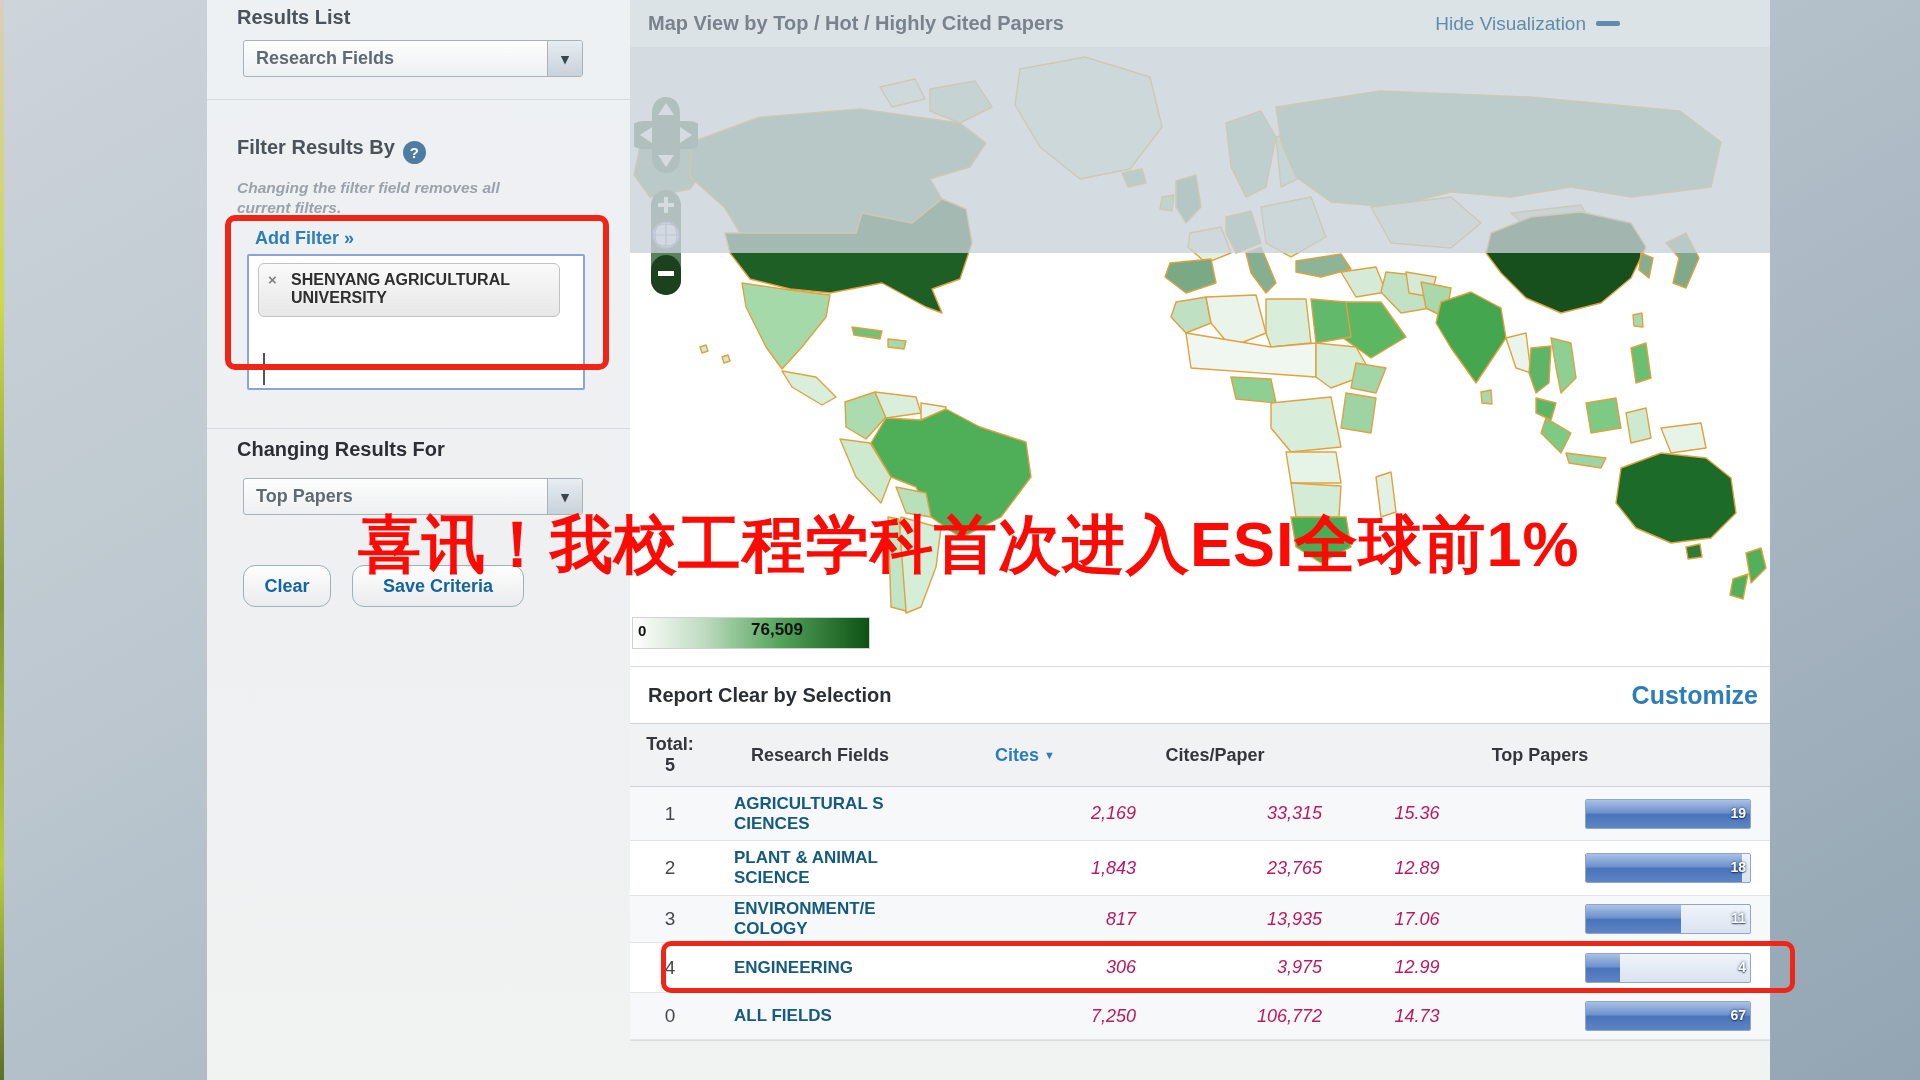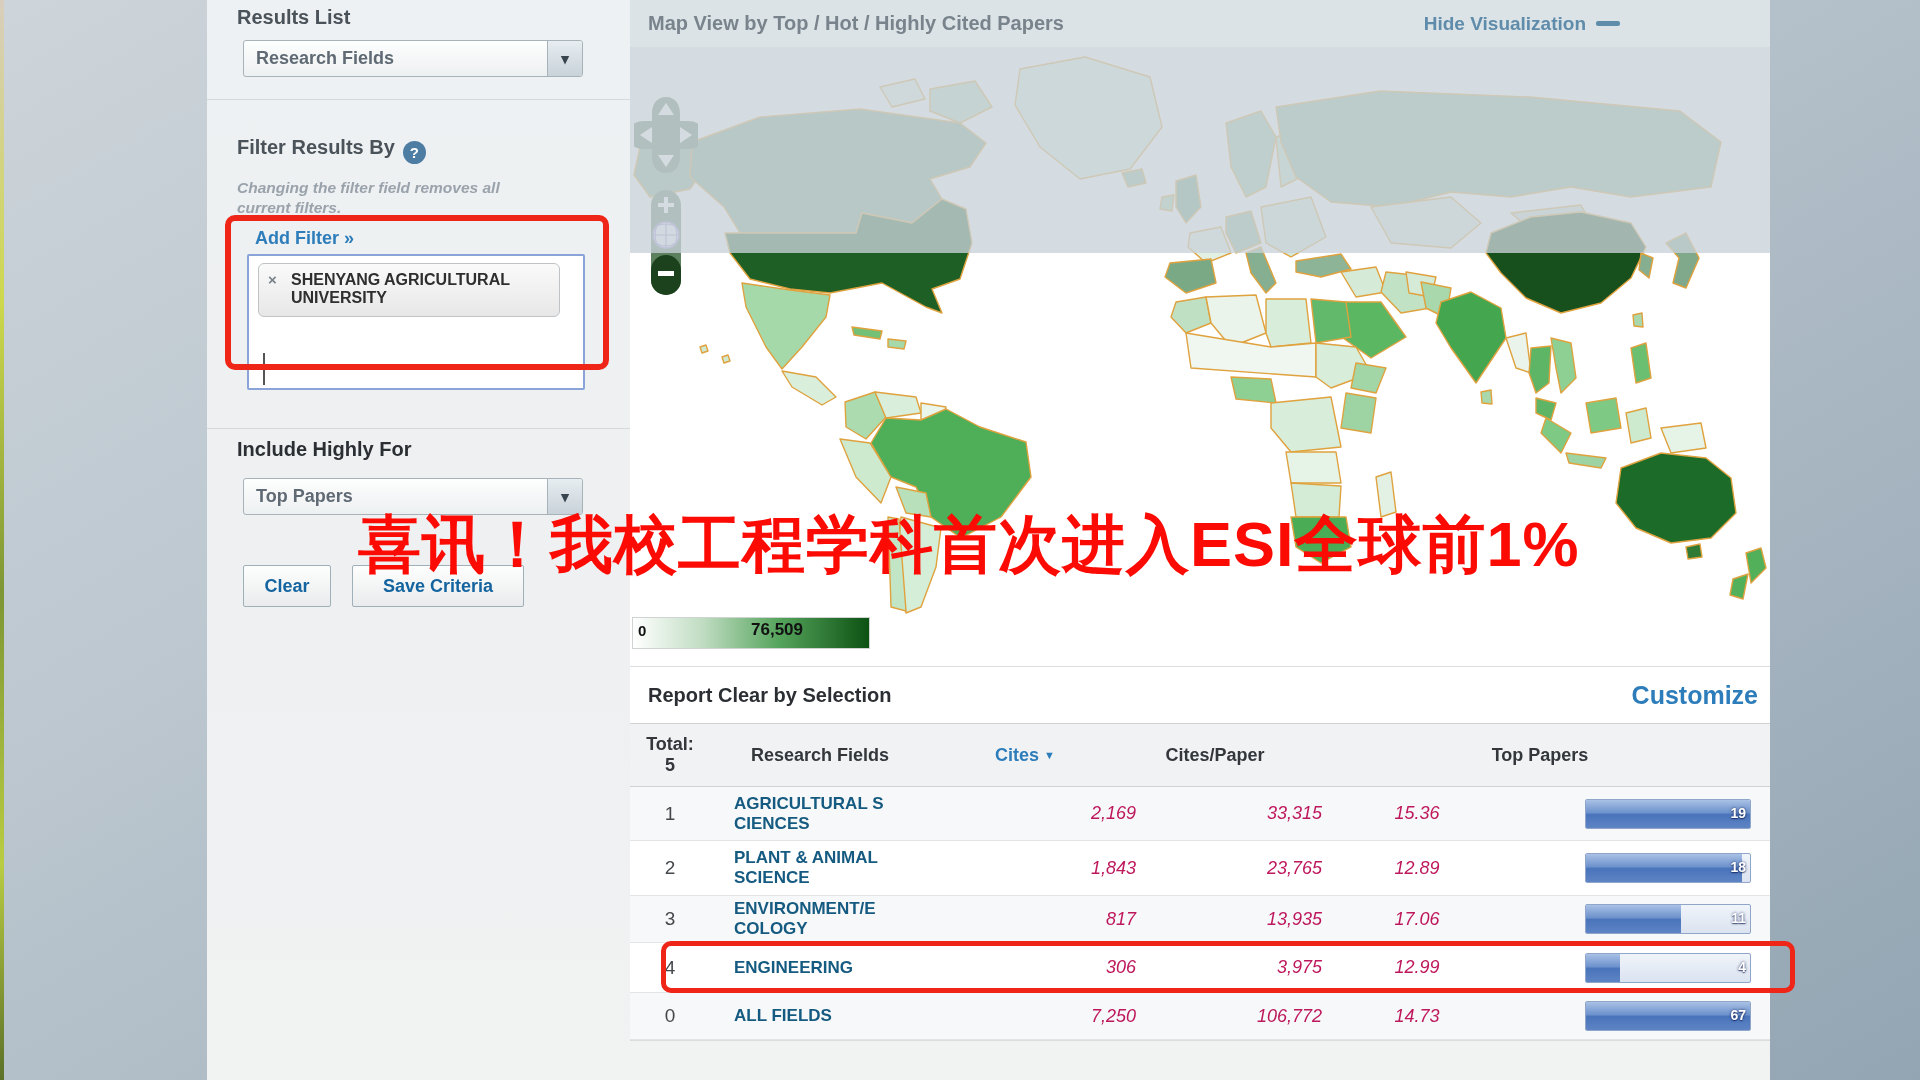--- a/index.html
+++ b/index.html
@@ -25,29 +25,29 @@
     font-size:15px;font-weight:bold;align-items:center;justify-content:center;vertical-align:-4px;margin-left:8px;}
   .hint{font-size:15.5px;font-style:italic;font-weight:bold;color:#9aa3ab;line-height:1.28;width:300px;}
   .link{color:#2d7dbb;font-weight:bold;text-decoration:none;cursor:pointer;}
   .filterbox{position:absolute;width:338px;height:136px;background:#fff;border:2px solid #8aa4d9;border-radius:2px;box-sizing:border-box;}
   .chip{position:absolute;left:9px;top:7px;width:302px;box-sizing:border-box;
     background:linear-gradient(#fafafa,#e7e7e7);border:1px solid #bfc3c6;border-radius:6px;
     padding:7px 10px 9px 32px;font-size:16px;font-weight:bold;color:#2e2e2e;line-height:1.12;text-transform:uppercase;}
   .chip .x{position:absolute;left:9px;top:8px;color:#7a8288;font-size:15px;font-weight:bold;}
   .caret{position:absolute;left:14px;top:97px;width:2px;height:32px;background:#555;}
   .btn{position:absolute;display:flex;align-items:center;justify-content:center;height:40px;
-    background:linear-gradient(#fefefe,#e9ebec);border:1px solid #9fb0b8;border-radius:2px;
+    background:linear-gradient(#fefefe,#e9ebec);border:1px solid #9fb0b8;border-radius:12px;
     color:#1464a0;font-size:18px;font-weight:bold;cursor:pointer;}
   
   .main{left:630px;top:0;width:1140px;height:1080px;background:#fff;}
   .map-head{position:absolute;left:0;top:0;width:1140px;height:47px;background:#dce3e7;z-index:6;
     display:flex;align-items:center;}
   .map-title{margin-left:18px;font-size:20px;font-weight:bold;color:#78838c;}
   .hide-link{margin-left:auto;margin-right:150px;display:flex;align-items:center;gap:10px;
-    color:#5f8caa;font-size:19px;font-weight:bold;cursor:pointer;}
+    color:#5f8caa;font-size:19px;font-weight:normal;cursor:pointer;}
   .minus-bar{width:24px;height:5px;border-radius:2px;background:#5f8caa;}
   .map-area{position:absolute;left:0;top:47px;width:1140px;height:570px;background:#fff;overflow:hidden;}
   .map-svg{position:absolute;left:0;top:0;z-index:1;}
   .map-ctrl{position:absolute;left:4px;top:48px;z-index:2;}
   .map-overlay{position:absolute;left:0;top:0;width:1140px;height:206px;background:rgba(201,210,216,0.78);z-index:3;}
   .legend{position:absolute;left:2px;top:617px;width:236px;height:30px;
     background:linear-gradient(90deg,#ffffff 0%,#bfdcc1 30%,#55a45c 62%,#0d5213 100%);
     border:1px solid #cfd4d2;}
   .legend .lmin{position:absolute;left:5px;top:4px;font-size:15px;font-weight:bold;color:#111;}
   .legend .lmax{position:absolute;left:118px;top:2px;font-size:17px;font-weight:bold;color:#111;}
@@ -111,21 +111,21 @@
 
     <div class="filterbox" style="left:40px;top:254px;">
       <div class="chip">
         <span class="x">×</span>
         <span>SHENYANG AGRICULTURAL UNIVERSITY</span>
       </div>
       <div class="caret"></div>
     </div>
 
     <div class="divider" style="top:428px;"></div>
-    <div class="abs sb-h" style="left:30px;top:438px;color:#2b2f33;">Include Highly For</div>
+    <div class="abs sb-h" style="left:30px;top:438px;color:#2b2f33;">Changing Results For</div>
     <div class="select" style="left:36px;top:478px;">
       <span>Top Papers</span>
       <span class="chev">▾</span>
     </div>
 
     <div class="btn" style="left:36px;top:565px;width:86px;">Clear</div>
     <div class="btn" style="left:145px;top:565px;width:170px;">Save Criteria</div>
   </div>
 
   <div class="abs main">

